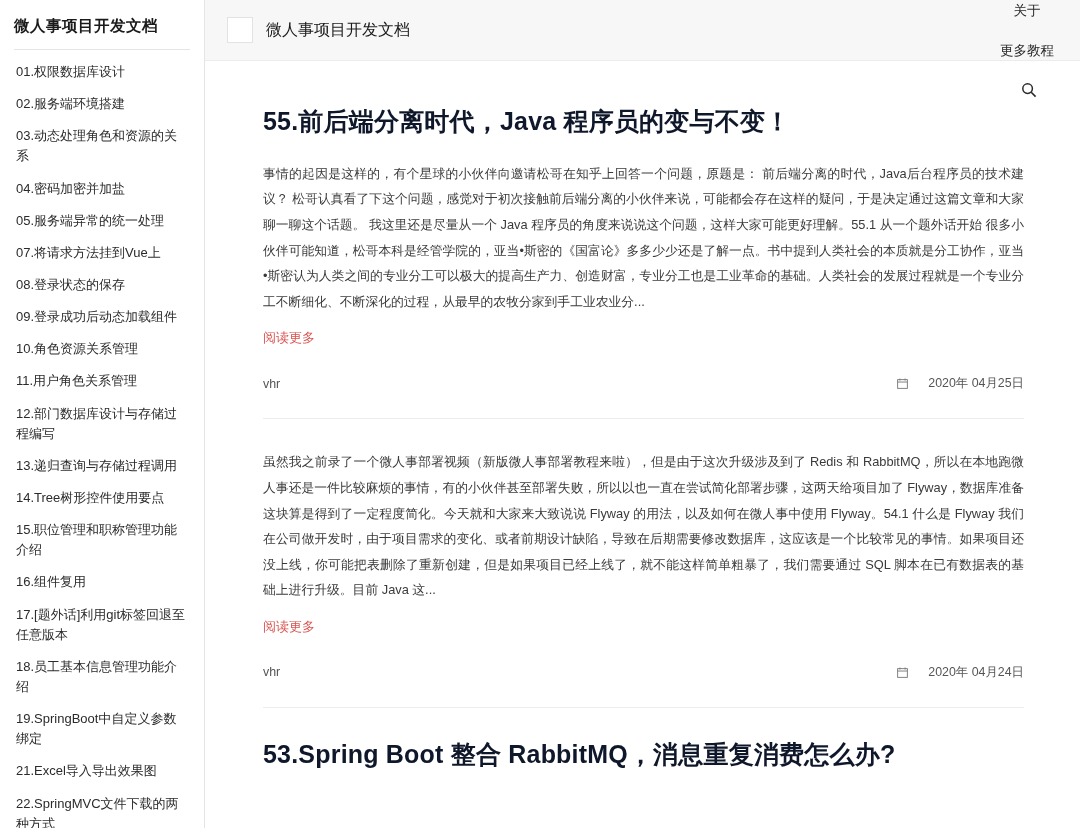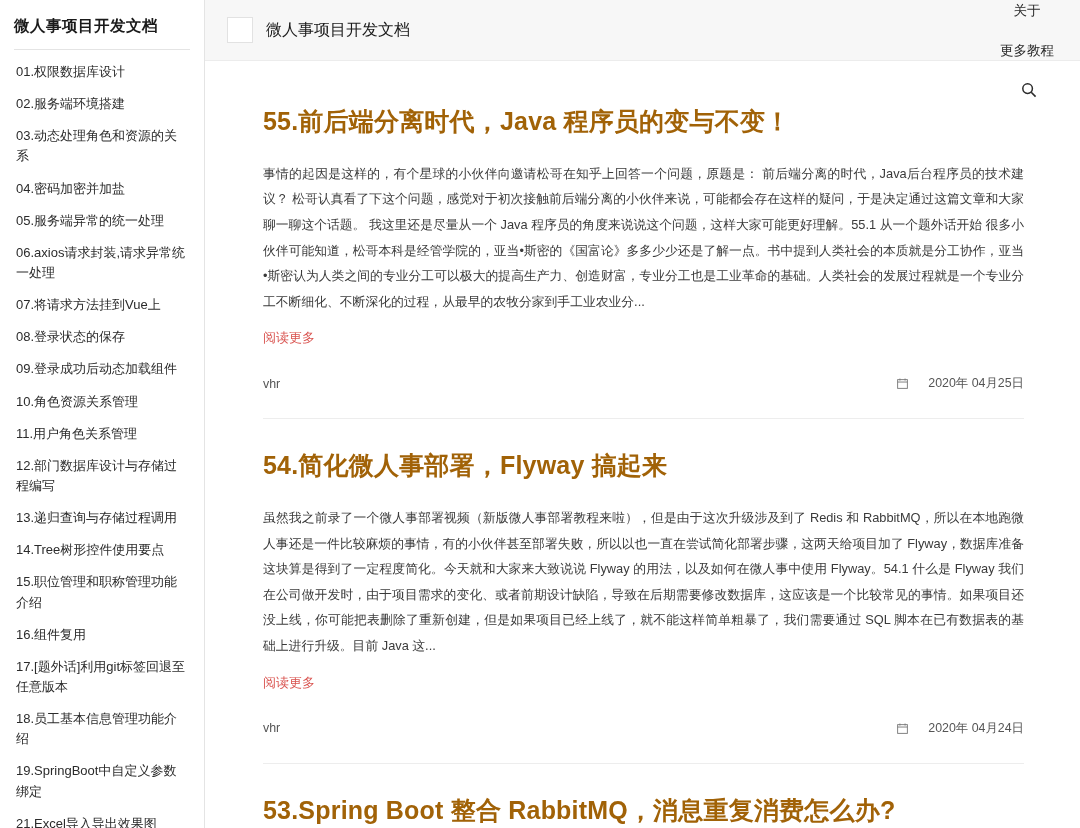--- a/index.html
+++ b/index.html
@@ -118,21 +118,21 @@
   }
   .post {
     padding-bottom: 26px;
     border-bottom: 1px solid #ededed;
     margin-bottom: 30px;
   }
   .post:last-child { border-bottom: none; }
   .post-title {
     font-size: 25px;
     font-weight: bold;
-    color: #a16207;
+    color: #0f172a;
     margin: 0 0 22px 0;
     line-height: 1.35;
     letter-spacing: 0.2px;
     cursor: pointer;
   }
   .post-excerpt {
     font-size: 12.8px;
     line-height: 2.0;
     color: #3a3a3a;
     margin: 0 0 14px 0;
@@ -176,21 +176,20 @@
 
   <aside class="sidebar">
     <div class="sidebar-title">微人事项目开发文档</div>
     <div class="sidebar-divider"></div>
     <ul class="sidebar-list">
       <li class="sidebar-item">01.权限数据库设计</li>
       <li class="sidebar-item">02.服务端环境搭建</li>
       <li class="sidebar-item">03.动态处理角色和资源的关系</li>
       <li class="sidebar-item">04.密码加密并加盐</li>
       <li class="sidebar-item">05.服务端异常的统一处理</li>
-      <li class="sidebar-item">06.axios请求封装,请求异常统一处理</li>
       <li class="sidebar-item">07.将请求方法挂到Vue上</li>
       <li class="sidebar-item">08.登录状态的保存</li>
       <li class="sidebar-item">09.登录成功后动态加载组件</li>
       <li class="sidebar-item">10.角色资源关系管理</li>
       <li class="sidebar-item">11.用户角色关系管理</li>
       <li class="sidebar-item">12.部门数据库设计与存储过程编写</li>
       <li class="sidebar-item">13.递归查询与存储过程调用</li>
       <li class="sidebar-item">14.Tree树形控件使用要点</li>
       <li class="sidebar-item">15.职位管理和职称管理功能介绍</li>
       <li class="sidebar-item">16.组件复用</li>
@@ -239,21 +238,20 @@
                 <line x1="3.2" y1="0.6" x2="3.2" y2="2.8" stroke="#777" stroke-width="1"></line>
                 <line x1="8.8" y1="0.6" x2="8.8" y2="2.8" stroke="#777" stroke-width="1"></line>
               </svg>
             </span>
             <span>2020年 04月25日</span>
           </span>
         </div>
       </article>
 
       <article class="post">
-        <h2 class="post-title">54.简化微人事部署，Flyway 搞起来</h2>
         <p class="post-excerpt">虽然我之前录了一个微人事部署视频（新版微人事部署教程来啦），但是由于这次升级涉及到了 Redis 和 RabbitMQ，所以在本地跑微人事还是一件比较麻烦的事情，有的小伙伴甚至部署失败，所以以也一直在尝试简化部署步骤，这两天给项目加了 Flyway，数据库准备这块算是得到了一定程度简化。今天就和大家来大致说说 Flyway 的用法，以及如何在微人事中使用 Flyway。54.1 什么是 Flyway 我们在公司做开发时，由于项目需求的变化、或者前期设计缺陷，导致在后期需要修改数据库，这应该是一个比较常见的事情。如果项目还没上线，你可能把表删除了重新创建，但是如果项目已经上线了，就不能这样简单粗暴了，我们需要通过 SQL 脚本在已有数据表的基础上进行升级。目前 Java 这...</p>
         <a class="read-more">阅读更多</a>
         <div class="post-meta">
           <span class="author">vhr</span>
           <span class="post-date">
             <span class="cal-icon">
               <svg width="11" height="11" viewBox="0 0 12 12">
                 <rect x="0.7" y="1.8" width="10.6" height="9.5" fill="none" stroke="#777" stroke-width="1"></rect>
                 <line x1="0.7" y1="4.4" x2="11.3" y2="4.4" stroke="#777" stroke-width="1"></line>
                 <line x1="3.2" y1="0.6" x2="3.2" y2="2.8" stroke="#777" stroke-width="1"></line>

